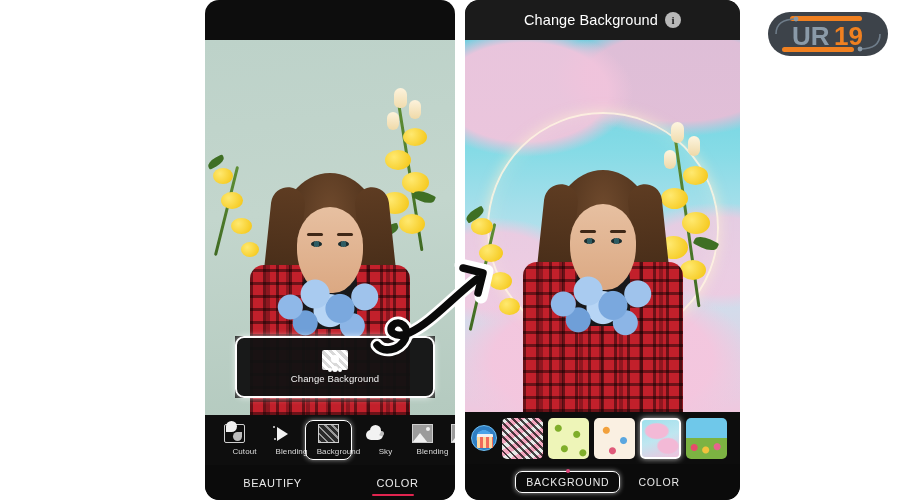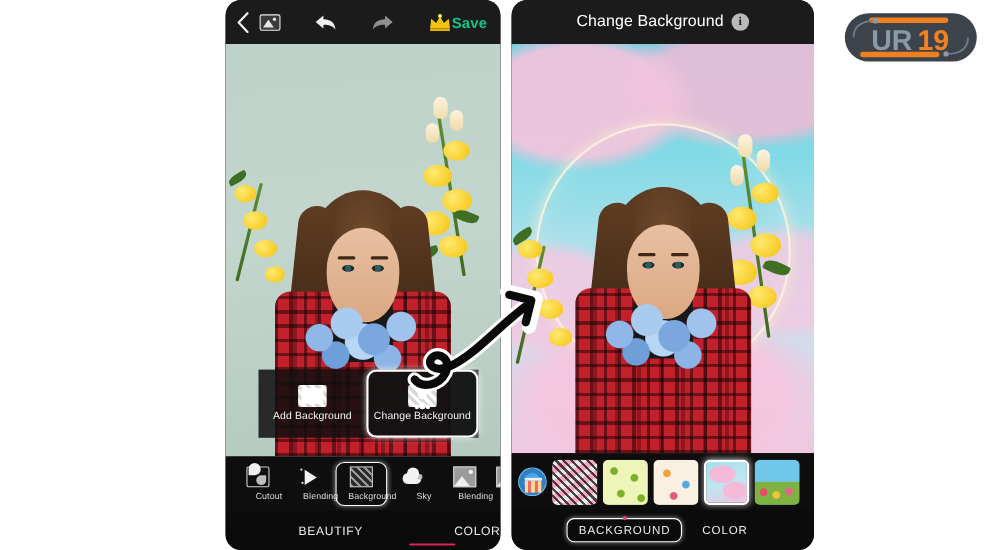--- a/index.html
+++ b/index.html
@@ -174,21 +174,21 @@
   .ico-blend{ border:1.6px solid #cfcfcf; overflow:hidden; background:#9b9b9b;}
   .ico-blend:before{content:"";position:absolute;left:-1px;bottom:-1px;width:0;height:0;border-left:8px solid transparent;border-right:8px solid transparent;border-bottom:10px solid #efefef;}
   .ico-blend:after{content:"";position:absolute;right:2px;top:2px;width:4px;height:4px;border-radius:50%;background:#efefef;}
 
   
   .ltabs {
     position:absolute; left:0; bottom:0; width:100%; height:35px;
     background:#0b0b0b; display:flex; align-items:center; z-index:6;
     border-radius: 0 0 14px 14px;
   }
-  .ltab { flex:1; text-align:right; color:#eaeaea; font-size:11px; letter-spacing:.6px; position:relative;padding-left:10px; }
+  .ltab { flex:1; text-align:center; color:#eaeaea; font-size:11px; letter-spacing:.6px; position:relative;padding-left:10px; }
   .ltab.active:after {
     content:""; position:absolute; left:50%; transform:translateX(-50%); bottom:-7px;
     width: 42px; height:2px; background:#e0244f; border-radius:1px;
   }
 
   
   .rtopbar {
     position:absolute; left:0; top:0; width:100%; height:40px; background:#1b1b1b;
     display:flex; align-items:center; justify-content:center; gap:7px; z-index:6;
     border-radius: 14px 14px 0 0;
@@ -315,49 +315,22 @@
         <div class="face">
           <div class="brow l"></div>
           <div class="brow r"></div>
           <div class="eye l"></div>
           <div class="eye r"></div>
         </div>
         <div class="bluefl"></div>
       </div>
     </div>
 
-    <div class="ltopbar">
-      <div class="back">
-        <svg width="12" height="19" viewBox="0 0 12 19">
-            <path d="M10 1 L2 9.5 L10 18" stroke="#f0f0f0" stroke-width="2" fill="none" stroke-linecap="round" stroke-linejoin="round"></path>
-          </svg>
-      </div>
-      <div class="spacer-a"></div>
-      <div class="ticons">
-        <div class="icon-img"></div>
-        <svg width="22" height="17" viewBox="0 0 22 17">
-          <path d="M9 2 L2 8 L9 14 L9 10.5 C15 10.5 18 12 20 15 C19.5 8.5 15.5 5.5 9 5.5 Z" fill="#f2f2f2"></path>
-        </svg>
-        <svg width="22" height="17" viewBox="0 0 22 17">
-          <path d="M13 2 L20 8 L13 14 L13 10.5 C7 10.5 4 12 2 15 C2.5 8.5 6.5 5.5 13 5.5 Z" fill="#8f8f8f"></path>
-        </svg>
-        <svg width="22" height="17" viewBox="0 0 22 17">
-          <path d="M2 14 L3 5 L7.5 9 L11 3 L14.5 9 L19 5 L20 14 Z" fill="#f2c411"></path>
-          <rect x="2" y="14" width="18" height="2.2" fill="#e0b20c"></rect>
-          <circle cx="11" cy="2.6" r="1.8" fill="#fff06a"></circle>
-        </svg>
-      </div>
-      <div class="save">Save</div>
-    </div>
 
     <div class="popup">
-      <div class="popup-item">
-        <div class="swatch plain"></div>
-        <div class="popup-label">Add Background</div>
-      </div>
       <div class="popup-item sel">
         <div class="swatch person-ico"></div>
         <div class="popup-label">Change Background</div>
       </div>
     </div>
 
     <div class="ltools">
       <div class="tool">
         <div class="tool-ico ico-cutout"></div>
         <div class="tool-label">Cutout</div>

